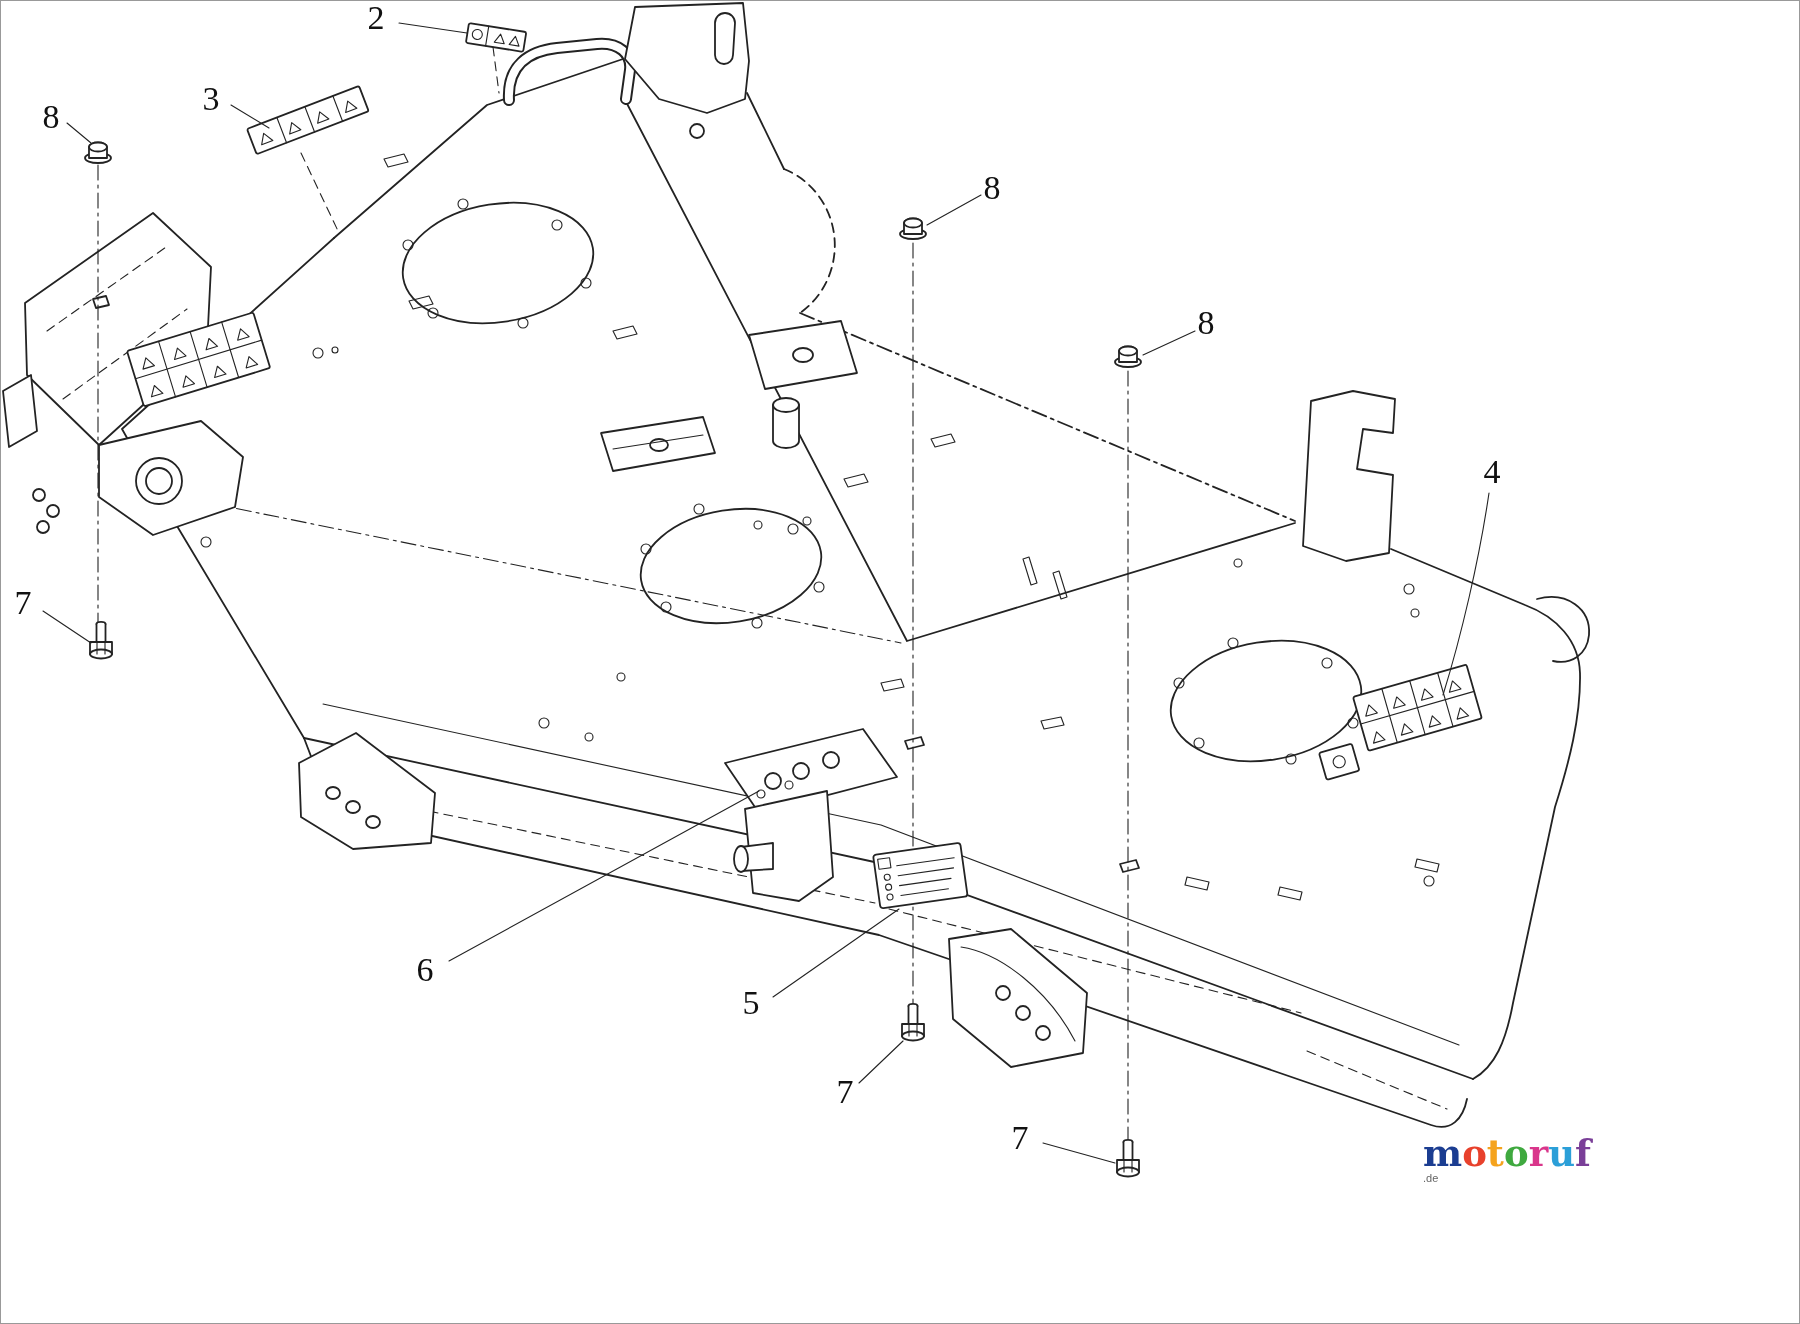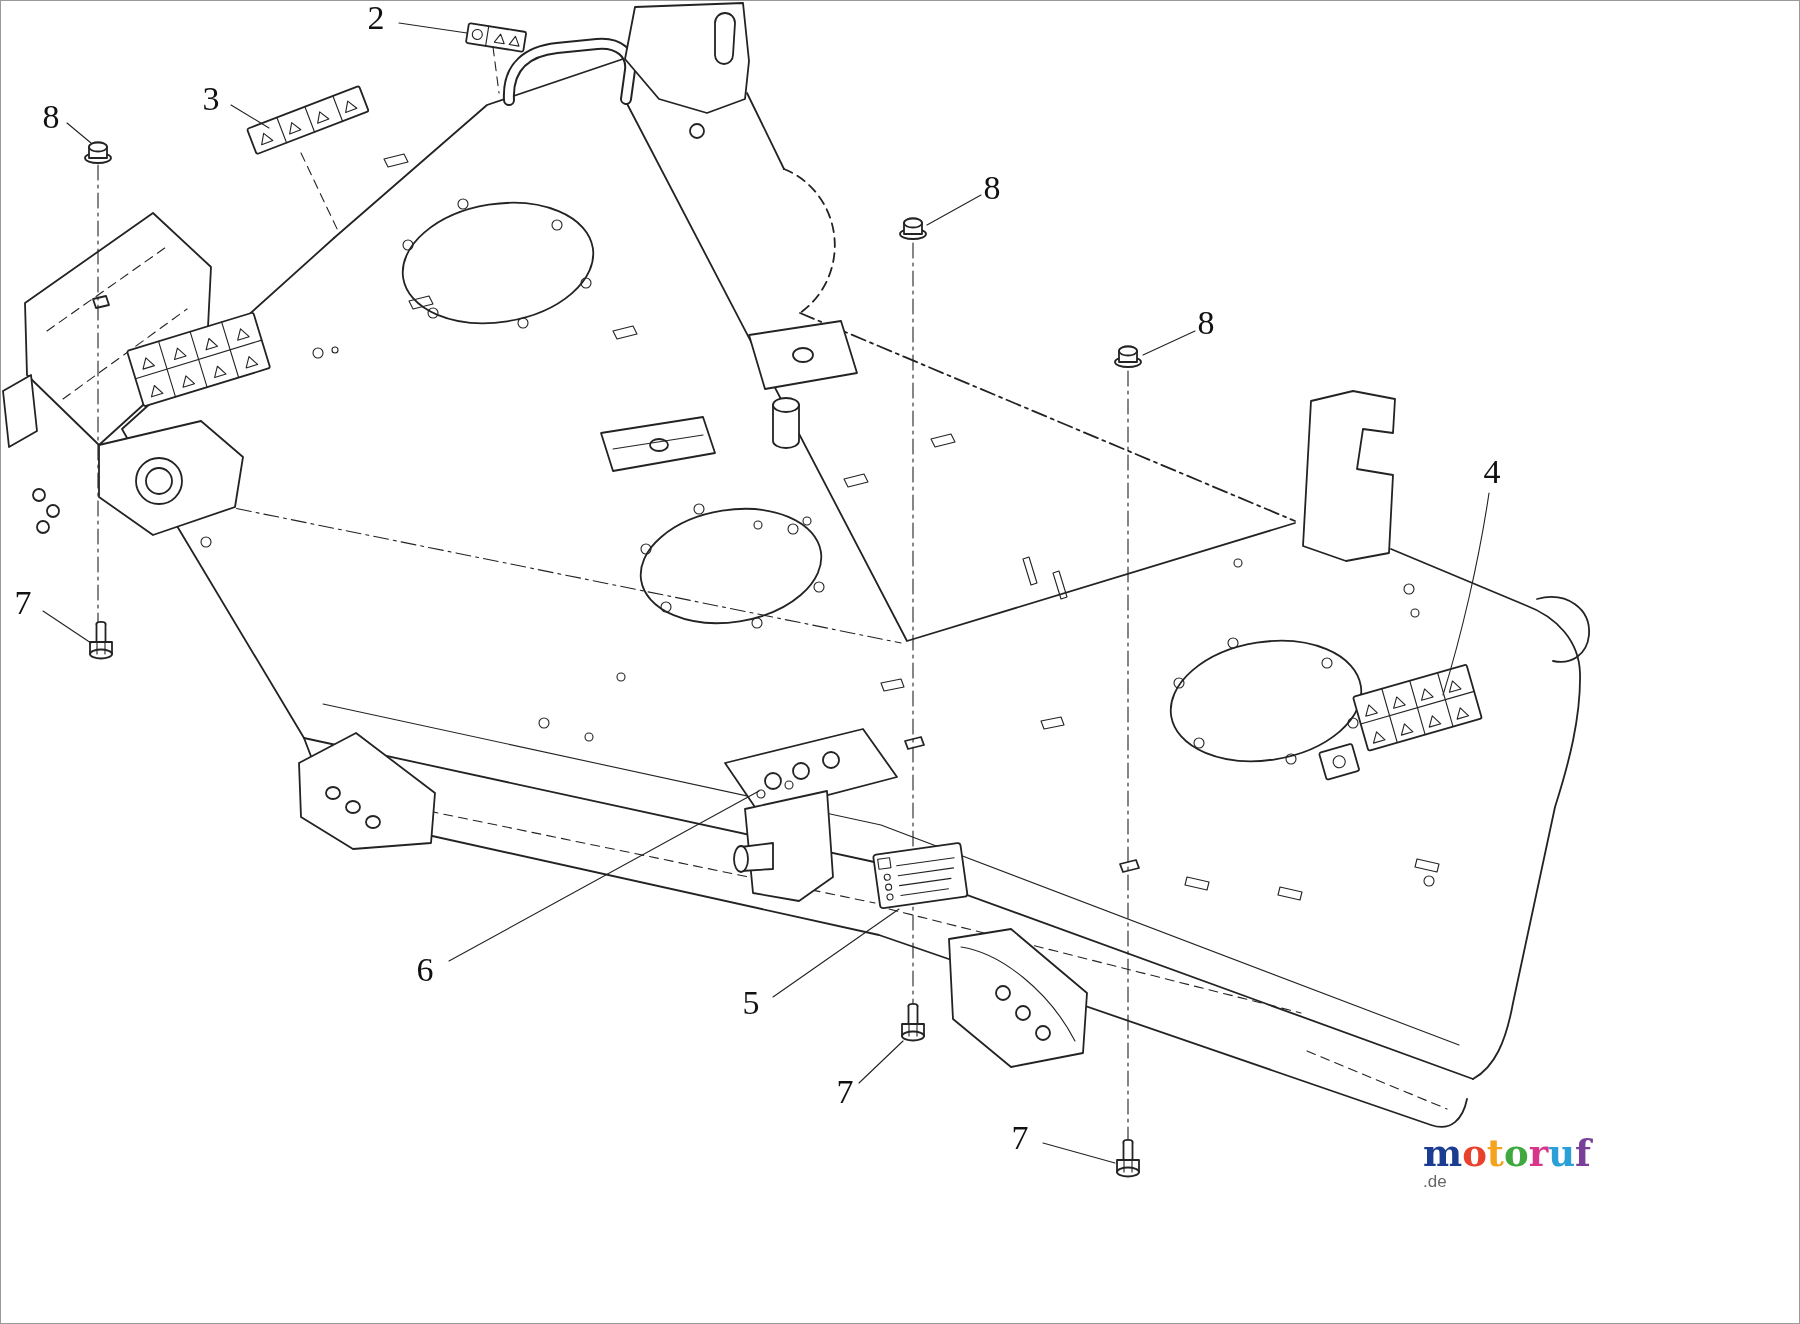--- a/index.html
+++ b/index.html
@@ -22,21 +22,21 @@
   .art .tube-i{stroke:#fff;stroke-width:8;}
   .callout{
     position:absolute;transform:translate(-50%,-50%);
     font-family:"Liberation Serif",serif;font-size:34px;color:#111;line-height:1;
     user-select:none;
   }
   .logo{position:absolute;left:1420px;top:1134px;display:flex;align-items:baseline;cursor:pointer;flex-direction:column;}
   .logo-word span{
     font-family:"DejaVu Serif",serif;font-weight:bold;font-size:37px;line-height:1;
   }
-  .logo-de{font-size:17px;color:#666;margin-left:2px;font-family:"Liberation Sans",sans-serif;}
+  .logo-de{font-size:11px;color:#666;margin-left:2px;font-family:"Liberation Sans",sans-serif;}
 </style>
 </head>
 <body>
 
 <div class="stage">
 
   <svg class="art" viewBox="0 0 1800 1324" aria-hidden="true">
     <defs>
       <g id="flange-nut">
         <ellipse class="w" cx="0" cy="7" rx="13" ry="5"></ellipse>

